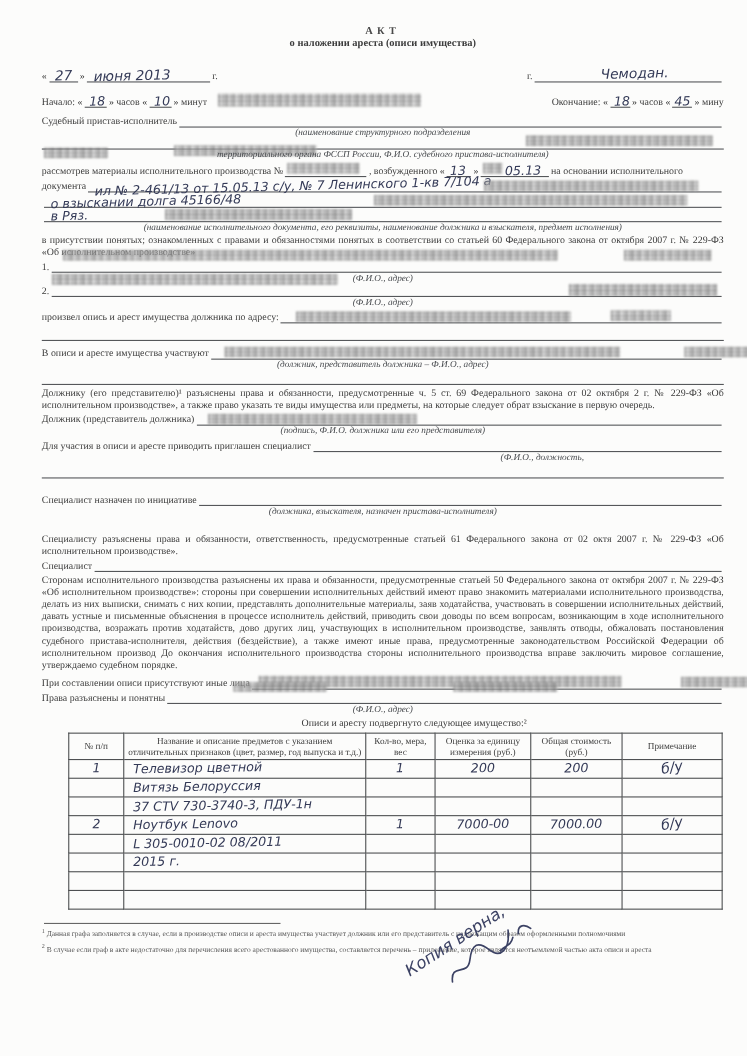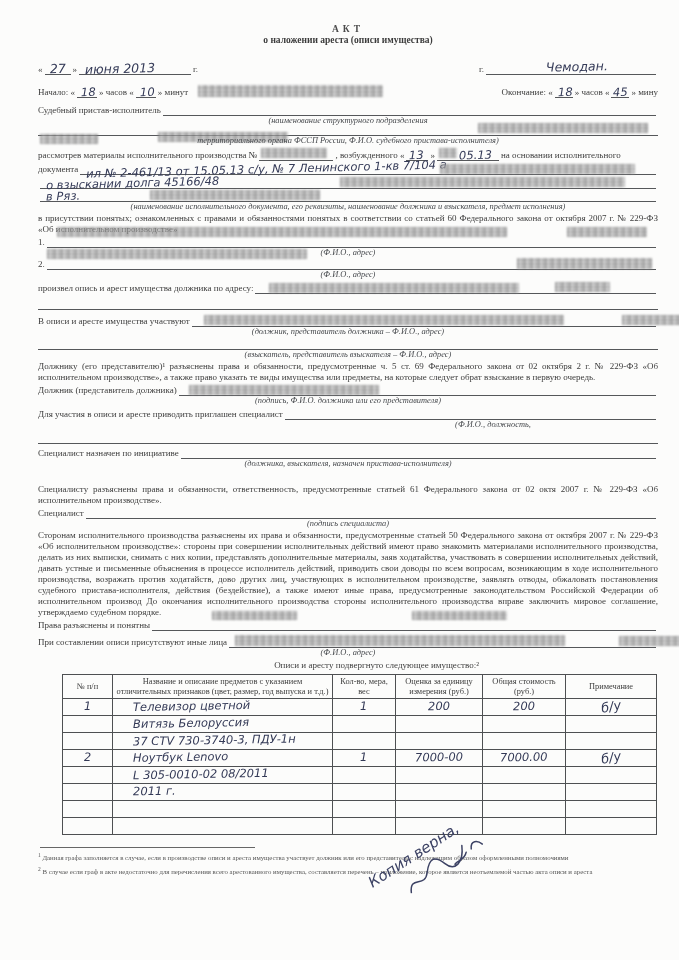--- a/index.html
+++ b/index.html
@@ -29,21 +29,21 @@
       repeating-linear-gradient(0deg, rgba(135,135,135,.5) 0 2px, rgba(205,205,205,.35) 2px 4px);
     filter: blur(1px);
   }
   .para { text-align:justify; white-space:normal; }
   .indent { padding-left:57px;text-align:center; }
   
   table { border-collapse:collapse; margin-left:24px; width:594px; table-layout:fixed; margin-top:3px; }
   th, td { border:1px solid #4e5052; padding:0 3px; }
   th { font-weight:normal; font-size:8.4px; line-height:9.5px; text-align:center; padding:2px 3px; vertical-align:middle; }
   td { height:17px; text-align:center; vertical-align:middle; overflow:hidden; }
-  td.c-name { text-align:left; padding-left:20px; }
+  td.c-name { text-align:left; padding-left:8px; }
   .hwc { font-family:"DejaVu Sans", sans-serif; font-style:italic; color:#343a57; font-size:11.5px; white-space:nowrap; display:inline-block; transform:rotate(-1deg); }
   .hwc.note { font-size:13px; transform:rotate(-10deg); }
   
   .fnrule { width:215px; border-top:1px solid #666; margin:12px 0 3px 2px; }
   .fn { font-size:6.8px; color:#565656; line-height:8.6px; margin-top:2px; white-space:nowrap; overflow:hidden; }
   .fn sup { font-size:5.5px; }
   
   .stamp { position:absolute; left:396px; top:868px; width:180px; height:56px;
            transform:rotate(-33deg); transform-origin:0 100%;
            font-family:"DejaVu Sans", sans-serif; font-style:italic; color:#3c4264; }
@@ -180,63 +180,61 @@
 
     <div class="line" style="margin-top:3px;height:14px">
       <span class="t">В описи и аресте имущества участвуют</span>
       <span class="fld">
         <span class="rd" style="left:12px;width:360px;bottom:1px"></span>
         <span class="rd" style="left:430px;width:65px;bottom:1px"></span>
       </span>
     </div>
     <div class="cap">(должник, представитель должника – Ф.И.О., адрес)</div>
     <div class="rule" style="margin-top:3px"></div>
-    <div class="cap">(взыскатель, представитель взыскателя – Ф.И.О., адрес)</div>
 
     <div class="para" style="margin-top:2px">Должнику (его представителю)¹ разъяснены права и обязанности, предусмотренные ч.  5   ст. 69   Федерального   закона   от   02   октября 2 г.   №   229-ФЗ   «Об исполнительном производстве», а также право  указать те виды имущества или предметы, на которые следует обрат взыскание в первую очередь.</div>
     <div class="line" style="height:13px">
       <span class="t">Должник (представитель должника)</span>
       <span class="fld">
         <span class="rd" style="left:10px;width:190px;bottom:0"></span>
       </span>
     </div>
     <div class="cap">(подпись, Ф.И.О.  должника или его представителя)</div>
 
     <div class="line" style="margin-top:2px;height:13px">
       <span class="t">Для участия в описи и аресте приводить приглашен специалист</span>
       <span class="fld"></span>
     </div>
     <div class="cap" style="padding-left:290px">(Ф.И.О., должность,</div>
     <div class="rule" style="margin-top:4px"></div>
-    <div class="line" style="margin-top:2px;height:13px">
+    <div class="line" style="margin-top:12px;height:13px">
       <span class="t">Специалист назначен по инициативе</span>
       <span class="fld"></span>
     </div>
     <div class="cap">(должника, взыскателя, назначен пристава-исполнителя)</div>
     <div class="para" style="margin-top:16px">Специалисту разъяснены права и обязанности, ответственность, предусмотренные статьей     61     Федерального     закона     от 02 октя 2007 г.   № 229-ФЗ  «Об исполнительном производстве».</div>
     <div class="line" style="height:13px">
       <span class="t">Специалист</span>
       <span class="fld"></span>
     </div>
-    <div class="cap">(подпись специалиста)</div>
 
     <div class="para" style="margin-top:2px">Сторонам исполнительного производства разъяснены их права и обязанности,  предусмотренные  статьей  50  Федерального  закона  от октября   2007 г.  № 229-ФЗ «Об исполнительном производстве»: стороны при совершении исполнительных действий имеют право знакомить материалами исполнительного производства,  делать из них выписки, снимать с них копии, представлять дополнительные материалы,  заяв ходатайства,    участвовать в совершении исполнительных    действий, давать устные и письменные объяснения в процессе исполнитель действий, приводить свои доводы по всем вопросам, возникающим в ходе исполнительного производства, возражать против  ходатайств,  дово других лиц, участвующих в исполнительном производстве, заявлять отводы, обжаловать постановления судебного пристава-исполнителя, действия (бездействие), а также имеют иные права, предусмотренные законодательством Российской Федерации об исполнительном производ До окончания исполнительного производства стороны исполнительного производства вправе заключить мировое соглашение, утверждаемо судебном порядке.</div>
+    <div class="line" style="margin-top:3px;height:14px">
+      <span class="t">При составлении описи присутствуют иные лица</span>
+      <span class="fld">
+        <span class="rd" style="left:6px;width:330px;bottom:1px;height:11px"></span>
+        <span class="rd" style="left:390px;width:110px;bottom:1px"></span>
+      </span>
+    </div>
+
     <div class="line" style="height:13px">
       <span class="t">Права разъяснены и понятны</span>
       <span class="fld">
         <span class="rd" style="top:-8px;left:60px;width:85px;height:9px"></span>
         <span class="rd" style="top:-8px;left:260px;width:95px;height:9px"></span>
-      </span>
-    </div>
-
-    <div class="line" style="margin-top:3px;height:14px">
-      <span class="t">При составлении описи присутствуют иные лица</span>
-      <span class="fld">
-        <span class="rd" style="left:6px;width:330px;bottom:1px;height:11px"></span>
-        <span class="rd" style="left:390px;width:110px;bottom:1px"></span>
       </span>
     </div>
     <div class="cap">(Ф.И.О., адрес)</div>
 
     <div class="indent" style="margin-top:3px">Описи и аресту подвергнуто следующее имущество:²</div>
 
     <table>
       <colgroup>
         <col style="width:50px">
           <col style="width:220px">
@@ -297,21 +295,21 @@
             <td><span class="hwc"></span></td>
             <td class="c-name"><span class="hwc">L 305-0010-02 08/2011</span></td>
             <td><span class="hwc"></span></td>
             <td><span class="hwc"></span></td>
             <td><span class="hwc"></span></td>
             <td><span class="hwc note"></span></td>
           </tr>
 
           <tr>
             <td><span class="hwc"></span></td>
-            <td class="c-name"><span class="hwc">2011 г.</span></td>
+            <td class="c-name"><span class="hwc">2015 г.</span></td>
             <td><span class="hwc"></span></td>
             <td><span class="hwc"></span></td>
             <td><span class="hwc"></span></td>
             <td><span class="hwc note"></span></td>
           </tr>
 
           <tr>
             <td><span class="hwc"></span></td>
             <td class="c-name"><span class="hwc"></span></td>
             <td><span class="hwc"></span></td>

